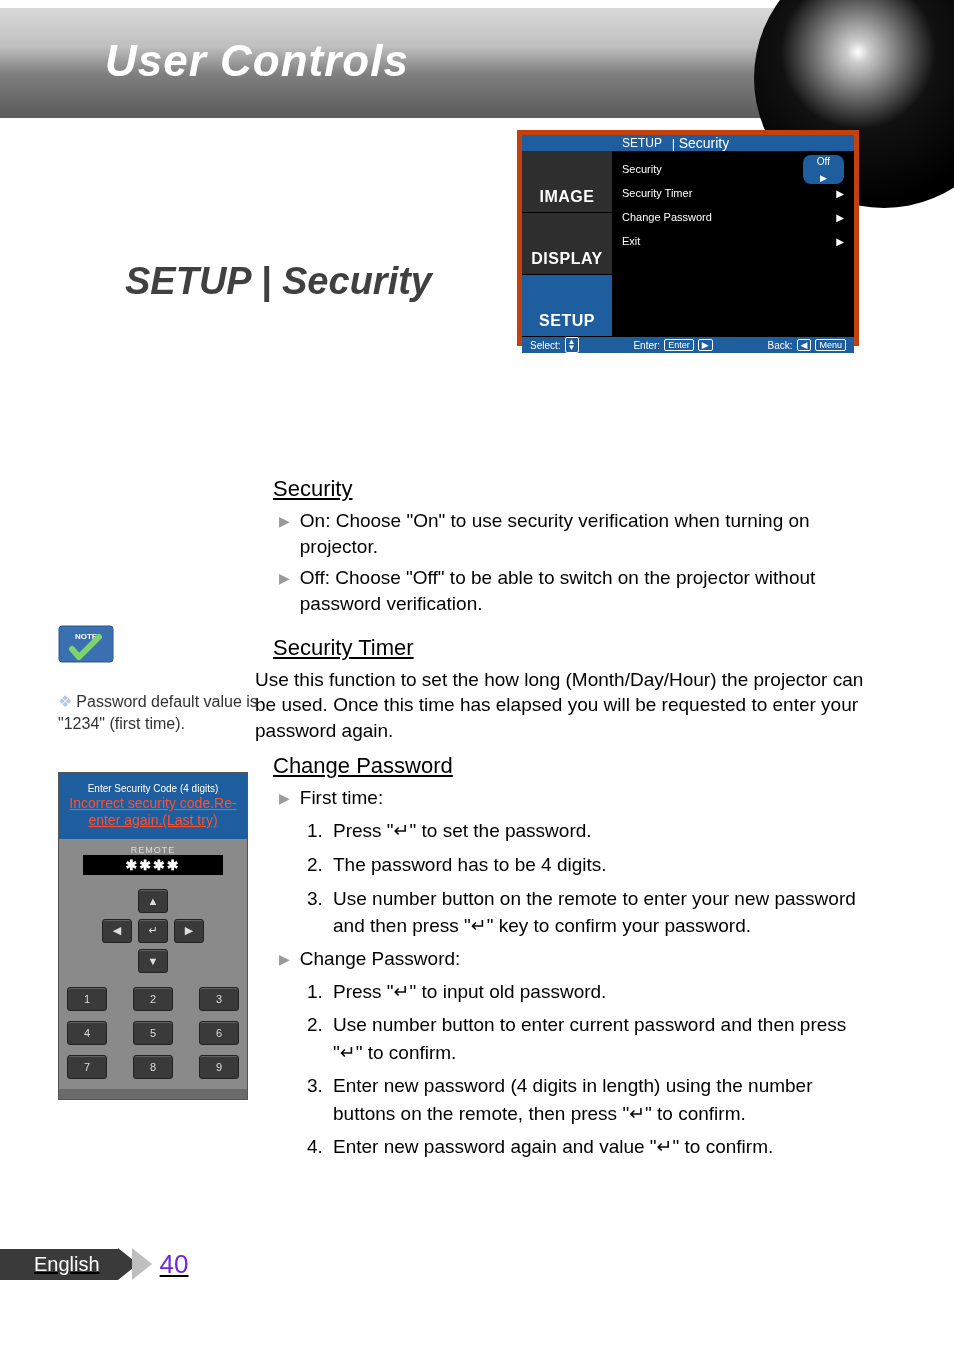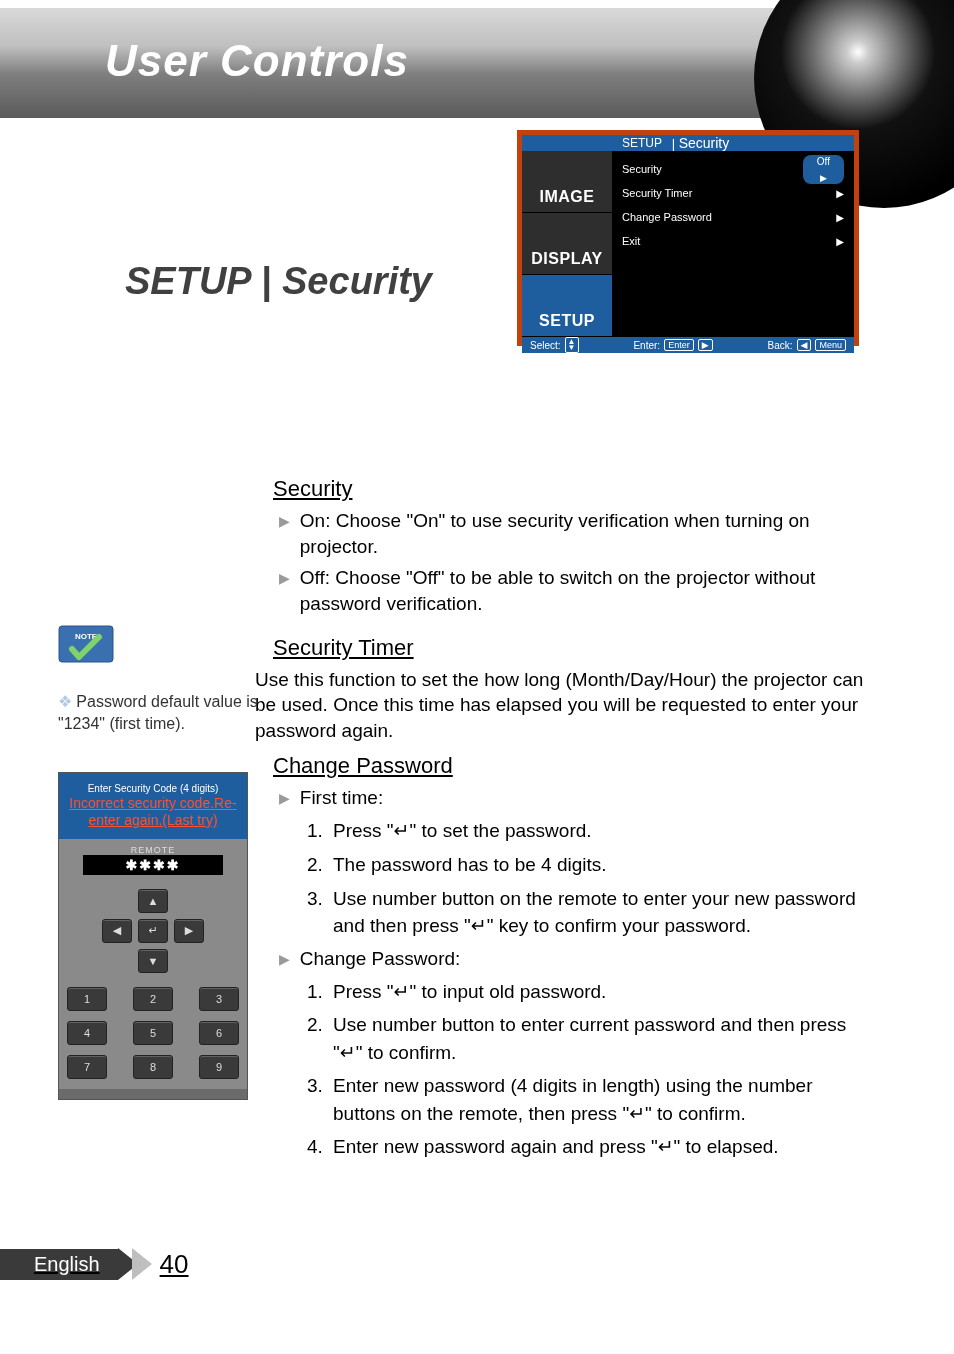--- a/index.html
+++ b/index.html
@@ -311,21 +311,21 @@
   }
   .footer-slash2 {
     width: 0; height: 0;
     border-top: 16px solid transparent;
     border-bottom: 16px solid transparent;
     border-left: 20px solid #bfbfbf;
     margin-right: 6px;
   }
   .footer-page {
     font-size: 26px;
-    color: #000000;
+    color: #6d28d9;
     margin-left: 2px;
   }
 
 </style>
 </head>
 <body>
 
 <div class="header-band">
   <div class="header-title">User Controls</div>
   <div class="lens-deco"></div>
@@ -443,21 +443,21 @@
     <div class="num-item">
         <span class="num">2.</span>
         <span class="txt">Use number button to enter current password and then press "↵" to confirm.</span>
       </div>
     <div class="num-item">
         <span class="num">3.</span>
         <span class="txt">Enter new password (4 digits in length) using the number buttons on the remote, then press "↵" to confirm.</span>
       </div>
     <div class="num-item">
         <span class="num">4.</span>
-        <span class="txt">Enter new password again and press "↵" to elapsed.</span>
+        <span class="txt">Enter new password again and value "↵" to confirm.</span>
       </div>
   </div>
 </div>
 
 <div class="side-col">
   <div class="note-badge">
     <svg viewBox="0 0 56 52" width="56" height="52">
       <rect x="1" y="1" width="54" height="36" rx="3" fill="#3a6fb0" stroke="#2a558a"></rect>
       <text x="28" y="14" text-anchor="middle" fill="#fff" font-size="8" font-family="Arial" font-weight="bold">NOTE</text>
       <path d="M14 24 l7 8 l20 -20" stroke="#7fd36b" stroke-width="6" fill="none" stroke-linecap="round" stroke-linejoin="round"></path>

